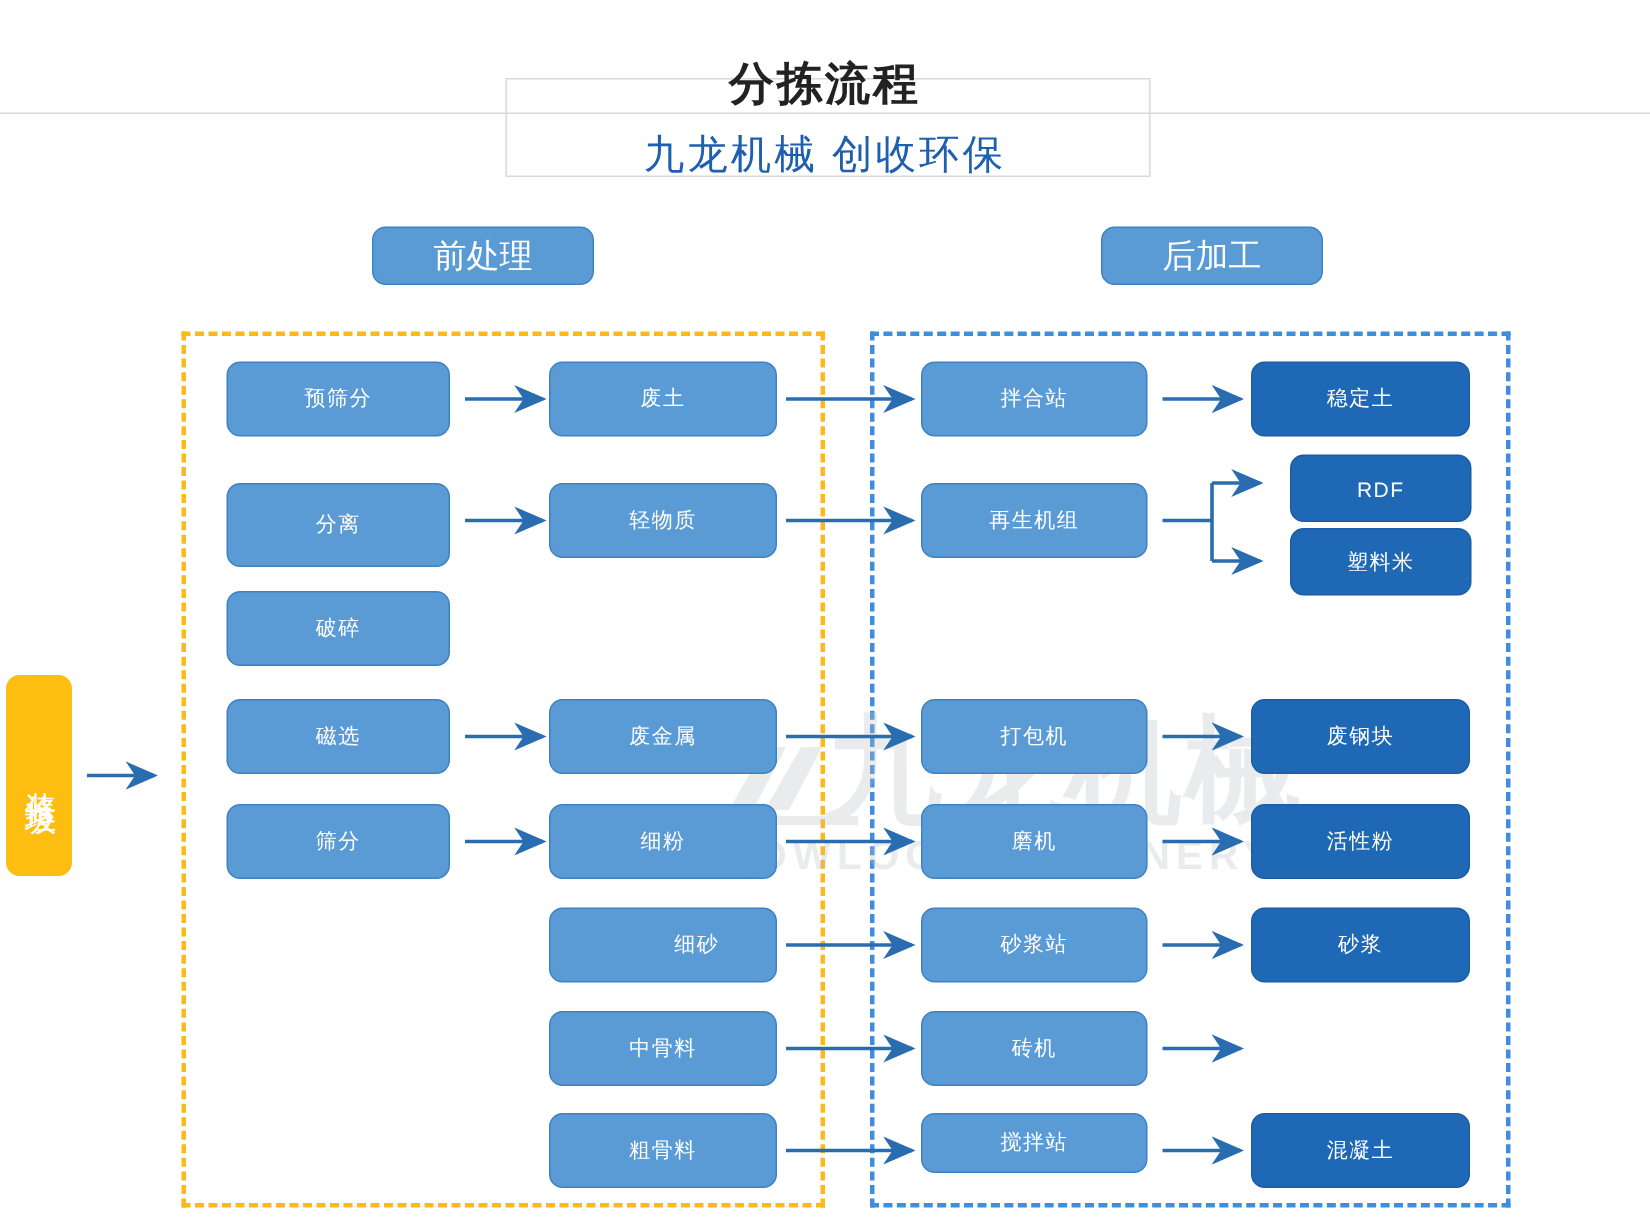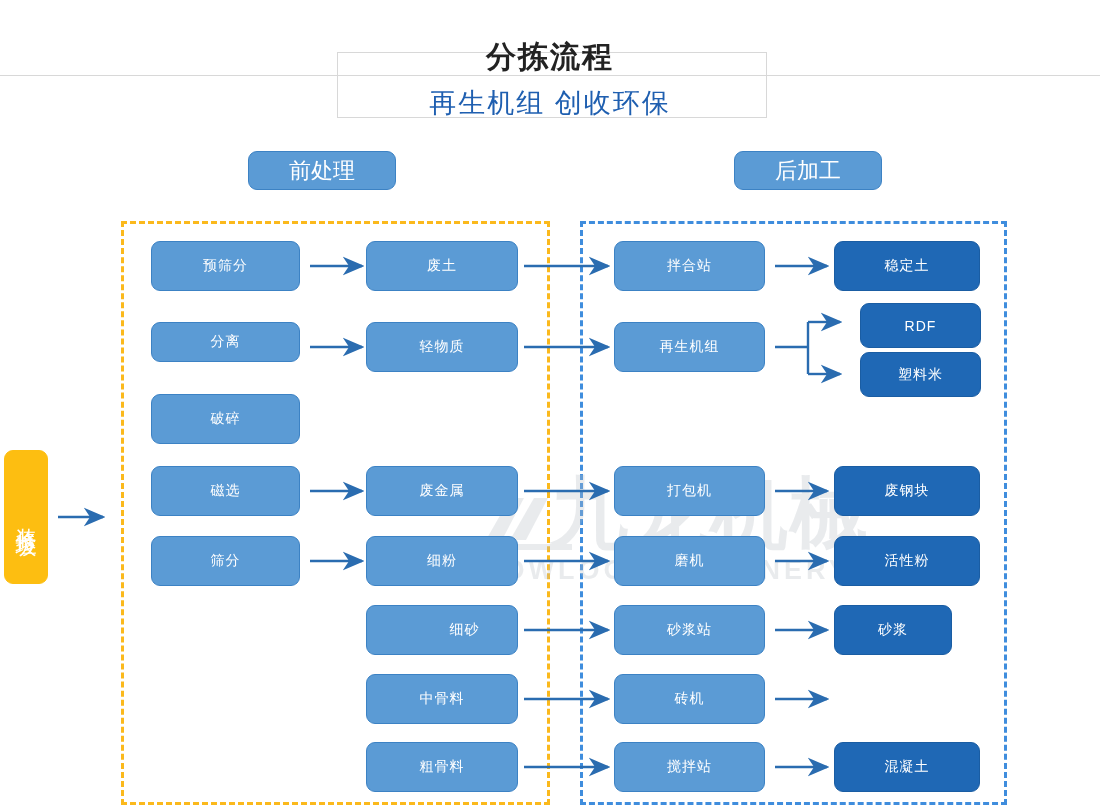--- a/index.html
+++ b/index.html
@@ -97,21 +97,21 @@
   #wires{position:absolute;left:0;top:0;width:1100px;height:812px;}
 </style>
 </head>
 <body>
 
 <div id="stage">
 
   <div class="hdr-rule"></div>
   <div class="hdr-box"></div>
   <div class="hdr-title">分拣流程</div>
-  <div class="hdr-sub">再生机组 创收环保</div>
+  <div class="hdr-sub">九龙机械 创收环保</div>
 
   <div class="sec-hd" id="sec-pre">前处理</div>
   <div class="sec-hd" id="sec-post">后加工</div>
 
   <div class="frame" id="frame-pre"></div>
   <div class="frame" id="frame-post"></div>
 
   <div class="wm">
     <svg class="wm-mark" viewBox="0 0 96 66">
       <path d="M6 52 L30 10 L44 10 L22 52 Z" fill="#b9bfc6"></path>
@@ -157,42 +157,42 @@
     </g>
     <g stroke="#2a6cb0" stroke-width="2.4" fill="none">
       <path d="M775,347 L808,347"></path>
       <path d="M808,322 L808,374"></path>
     </g>
   </svg>
 
   <div class="node n-amber node-v" style="left:4px;top:450px;width:44px;height:134px;">装修垃圾</div>
 
   <div class="node n-light" style="left:151px;top:241px;width:149px;height:50px;">预筛分</div>
-  <div class="node n-light" style="left:151px;top:322px;width:149px;height:40px;text-align:center;">分离</div>
+  <div class="node n-light" style="left:151px;top:322px;width:149px;height:56px;text-align:center;">分离</div>
   <div class="node n-light" style="left:151px;top:394px;width:149px;height:50px;">破碎</div>
   <div class="node n-light" style="left:151px;top:466px;width:149px;height:50px;">磁选</div>
   <div class="node n-light" style="left:151px;top:536px;width:149px;height:50px;">筛分</div>
 
   <div class="node n-light" style="left:366px;top:241px;width:152px;height:50px;">废土</div>
   <div class="node n-light" style="left:366px;top:322px;width:152px;height:50px;">轻物质</div>
   <div class="node n-light" style="left:366px;top:466px;width:152px;height:50px;">废金属</div>
   <div class="node n-light" style="left:366px;top:536px;width:152px;height:50px;">细粉</div>
   <div class="node n-light" style="left:366px;top:605px;width:152px;height:50px;padding-left:45px;">细砂</div>
   <div class="node n-light" style="left:366px;top:674px;width:152px;height:50px;">中骨料</div>
   <div class="node n-light" style="left:366px;top:742px;width:152px;height:50px;">粗骨料</div>
 
   <div class="node n-light" style="left:614px;top:241px;width:151px;height:50px;">拌合站</div>
   <div class="node n-light" style="left:614px;top:322px;width:151px;height:50px;">再生机组</div>
   <div class="node n-light" style="left:614px;top:466px;width:151px;height:50px;">打包机</div>
   <div class="node n-light" style="left:614px;top:536px;width:151px;height:50px;">磨机</div>
   <div class="node n-light" style="left:614px;top:605px;width:151px;height:50px;">砂浆站</div>
   <div class="node n-light" style="left:614px;top:674px;width:151px;height:50px;">砖机</div>
-  <div class="node n-light" style="left:614px;top:742px;width:151px;height:50px;">搅拌站</div>
+  <div class="node n-light" style="left:614px;top:742px;width:151px;height:40px;">搅拌站</div>
 
   <div class="node n-dark" style="left:834px;top:241px;width:146px;height:50px;">稳定土</div>
   <div class="node n-dark" style="left:860px;top:303px;width:121px;height:45px;">RDF</div>
   <div class="node n-dark" style="left:860px;top:352px;width:121px;height:45px;">塑料米</div>
   <div class="node n-dark" style="left:834px;top:466px;width:146px;height:50px;">废钢块</div>
   <div class="node n-dark" style="left:834px;top:536px;width:146px;height:50px;">活性粉</div>
-  <div class="node n-dark" style="left:834px;top:605px;width:118px;height:50px;">砂浆</div>
+  <div class="node n-dark" style="left:834px;top:605px;width:146px;height:50px;">砂浆</div>
   <div class="node n-dark" style="left:834px;top:742px;width:146px;height:50px;">混凝土</div>
 
 </div>
 
 </body></html>

